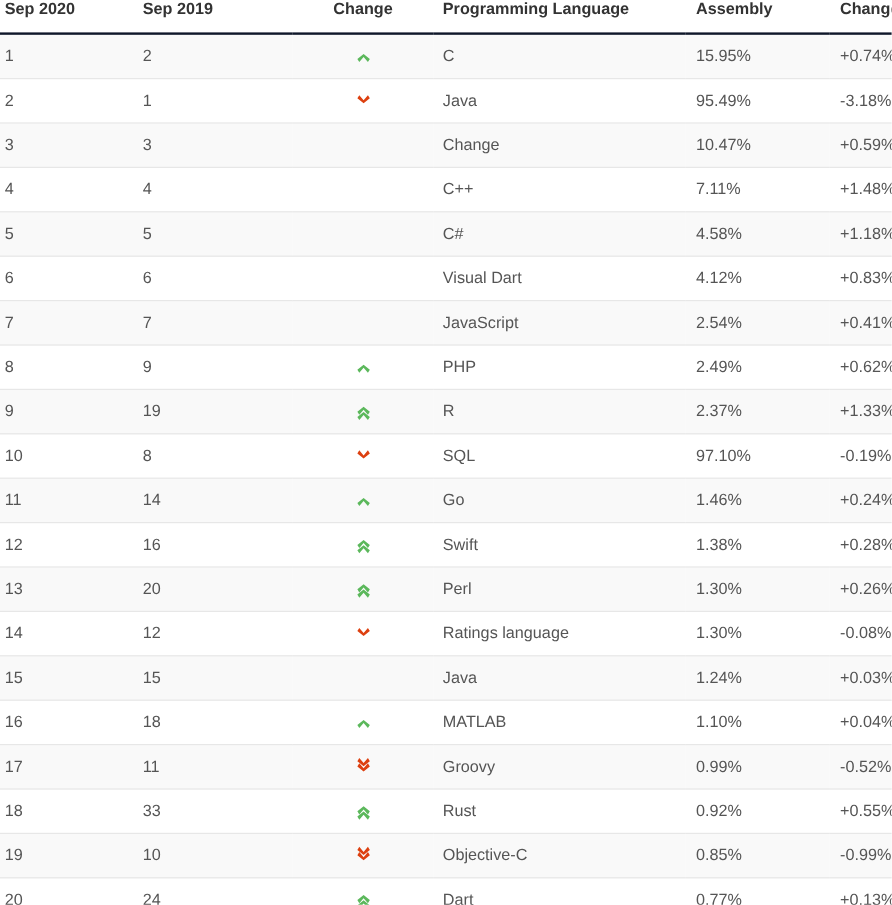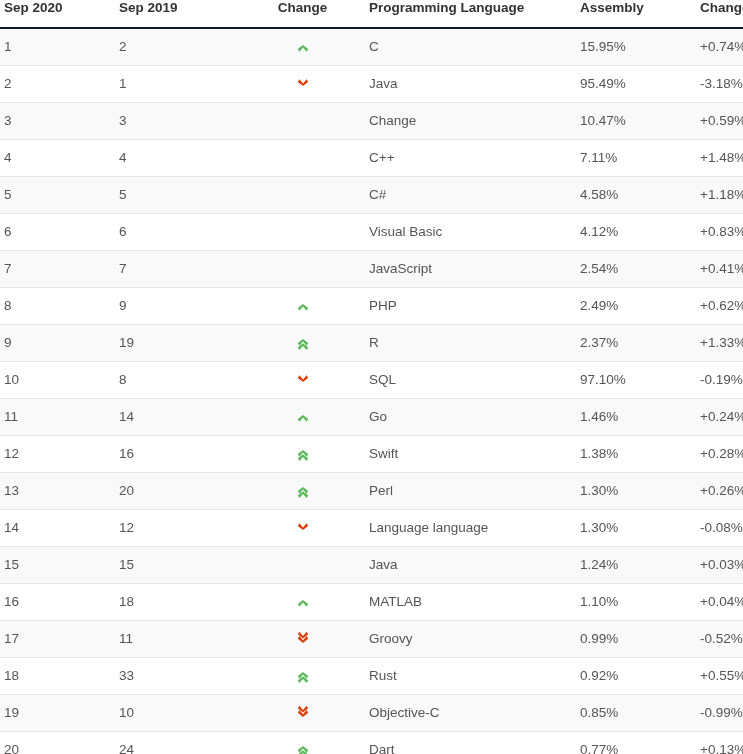--- a/index.html
+++ b/index.html
@@ -151,21 +151,21 @@
           <td class="td-rank-old">5</td>
           <td class="td-change"><span class="arrow-empty"></span></td>
           <td class="td-lang">C#</td>
           <td class="td-ratings">4.58%</td>
           <td class="td-delta">+1.18%</td>
         </tr>
         <tr class="even">
           <td class="td-rank-new">6</td>
           <td class="td-rank-old">6</td>
           <td class="td-change"><span class="arrow-empty"></span></td>
-          <td class="td-lang">Visual Basic</td>
+          <td class="td-lang">Visual Dart</td>
           <td class="td-ratings">4.12%</td>
           <td class="td-delta">+0.83%</td>
         </tr>
         <tr class="odd">
           <td class="td-rank-new">7</td>
           <td class="td-rank-old">7</td>
           <td class="td-change"><span class="arrow-empty"></span></td>
           <td class="td-lang">JavaScript</td>
           <td class="td-ratings">2.54%</td>
           <td class="td-delta">+0.41%</td>
@@ -232,21 +232,21 @@
           <td class="td-lang">Perl</td>
           <td class="td-ratings">1.30%</td>
           <td class="td-delta">+0.26%</td>
         </tr>
         <tr class="even">
           <td class="td-rank-new">14</td>
           <td class="td-rank-old">12</td>
           <td class="td-change"><span class="arrow"><svg width="16" height="18" viewBox="0 0 16 18" aria-hidden="true">
                 <path d="M 2.8 6.9 L 8 11.1 L 13.2 6.9 L 11.6 4.300000000000001 L 8 8.5 L 4.4 4.300000000000001 Z" fill="#dd4010"></path>
               </svg></span></td>
-          <td class="td-lang">Language language</td>
+          <td class="td-lang">Ratings language</td>
           <td class="td-ratings">1.30%</td>
           <td class="td-delta">-0.08%</td>
         </tr>
         <tr class="odd">
           <td class="td-rank-new">15</td>
           <td class="td-rank-old">15</td>
           <td class="td-change"><span class="arrow-empty"></span></td>
           <td class="td-lang">Java</td>
           <td class="td-ratings">1.24%</td>
           <td class="td-delta">+0.03%</td>

